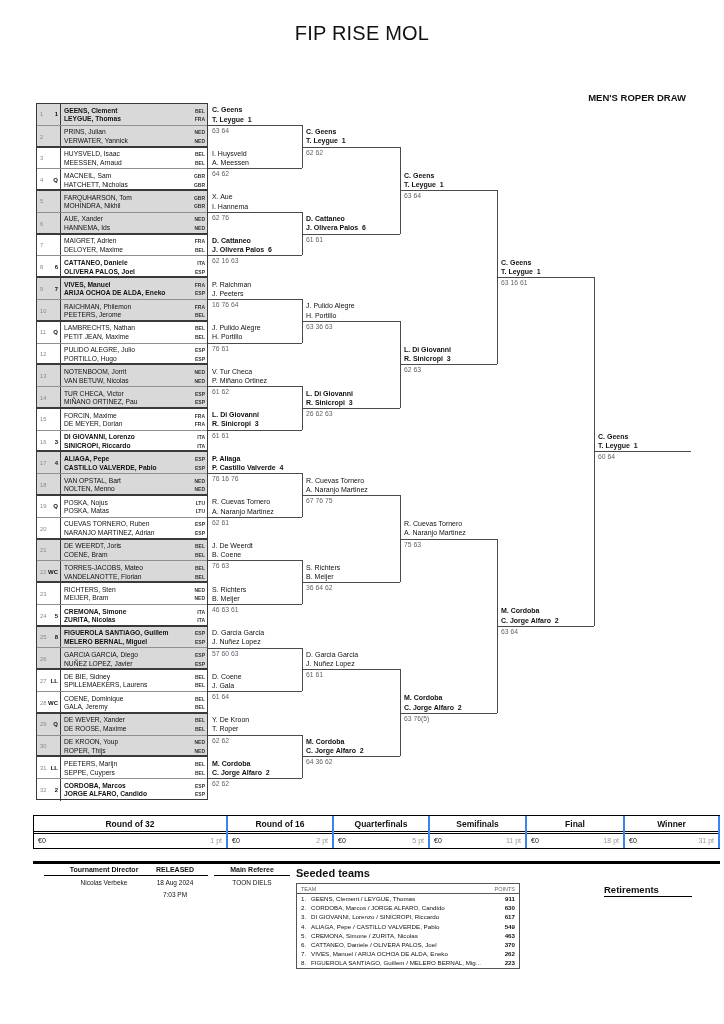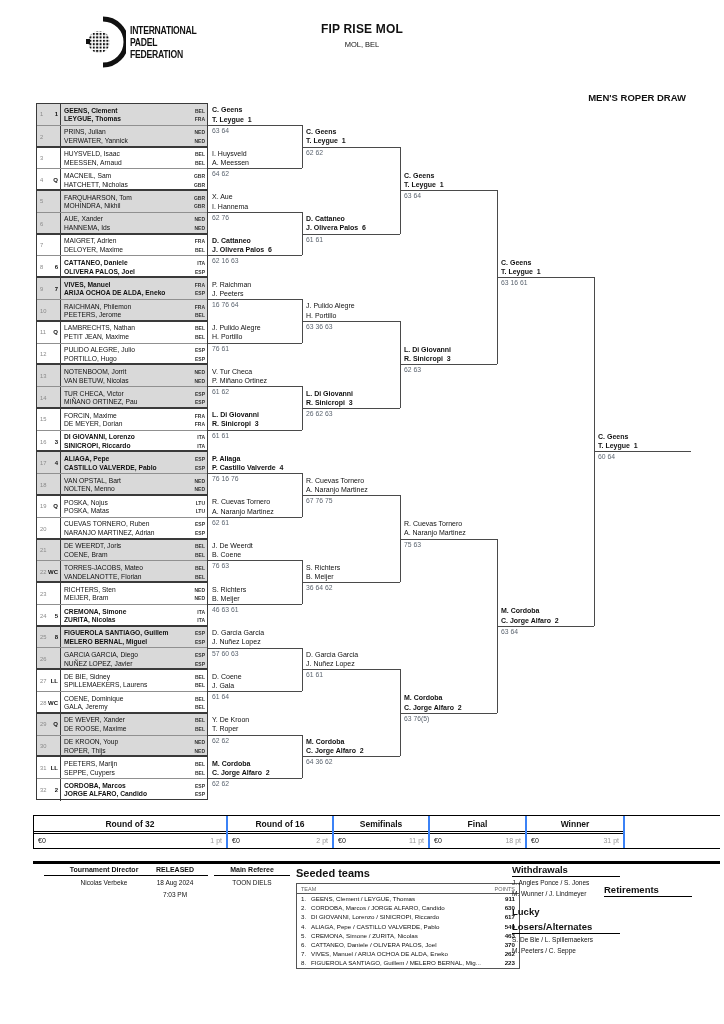--- a/index.html
+++ b/index.html
@@ -5,21 +5,21 @@
   html,body{margin:0;padding:0;background:#e8e8e8;}
   .page{position:relative;width:724px;height:1024px;background:#ffffff;margin:0 auto;
         font-family:"Liberation Sans","DejaVu Sans",sans-serif;color:#111;overflow:hidden;}
   .abs{position:absolute;}
 
   
   .logo{position:absolute;left:86px;top:16px;display:flex;align-items:center;}
   .orgtext{margin-left:4px;font-weight:bold;font-size:10.5px;line-height:12px;letter-spacing:-0.3px;
            transform:scaleX(0.82);transform-origin:left center;white-space:nowrap;}
   .title-block{position:absolute;left:0;top:22px;width:724px;text-align:center;}
-  .t-main{font-weight:bold;font-size:12px;letter-spacing:0.2px;}
+  .t-main{font-weight:normal;font-size:20px;letter-spacing:0.2px;}
   .t-sub{font-size:7.5px;margin-top:4px;}
   .t-dates{font-size:7.5px;margin-top:4px;}
   .draw-title{position:absolute;right:38px;top:92px;font-weight:bold;font-size:9.5px;}
 
   
   .grp{position:absolute;left:36px;width:172px;border:1px solid #3a3a3a;box-sizing:border-box;background:#fff;}
   .grp.shaded{background:#d9d9d9;}
   .teamrow{display:flex;height:21.78px;box-sizing:border-box;}
   .teamrow.first{border-bottom:1px solid #909090;}
   .numcell{width:24px;display:flex;align-items:center;box-sizing:border-box;border-right:1px solid #3a3a3a;}
@@ -65,41 +65,23 @@
   .whead{font-weight:bold;font-size:9.5px;border-bottom:1.5px solid #000;padding-bottom:1px;}
   .whead.noline{border-bottom:none;}
   .flist-item{font-size:6.5px;line-height:10px;margin-top:1px;}
   .lucky-gap{margin-top:7px;}
 </style>
 </head>
 <body>
 
 <div class="page">
 
-  <div class="logo">
-    <svg width="40" height="52" viewBox="0 0 40 52">
-      <defs>
-        <pattern id="dots" width="3.4" height="3.4" patternUnits="userSpaceOnUse">
-          <rect width="2" height="2" fill="#111"></rect>
-        </pattern>
-      </defs>
-      <rect x="0" y="23" width="4" height="5" fill="#111"></rect>
-      <circle cx="13" cy="26" r="11" fill="url(#dots)"></circle>
-      <path d="M17 3 a 23 23 0 0 1 0 46" fill="none" stroke="#111" stroke-width="5"></path>
-    </svg>
-    <div class="orgtext">
-      <div>INTERNATIONAL</div>
-      <div>PADEL</div>
-      <div>FEDERATION</div>
-    </div>
-  </div>
 
   <div class="title-block">
     <div class="t-main">FIP RISE MOL</div>
-    <div class="t-sub">MOL, BEL</div>
   </div>
 
   <div class="draw-title">MEN'S ROPER DRAW</div>
 
   <div id="bracket-area" class="abs" style="left:0;top:0;width:724px;height:815px;">
       <div class="grp shaded" style="top: 103px; height: 43.56px;">
         <div class="teamrow first">
           <div class="numcell">
             <div class="pos">1</div>
             <div class="tag">1</div>
@@ -697,20 +679,27 @@
         </div>
       </div>
       <div class="rcol">
         <div class="rlabel">Round of 16</div>
         <div class="rvals">
           <div class="rprize">€0</div>
           <div class="rpts">2 pt</div>
         </div>
       </div>
       <div class="rcol">
+        <div class="rlabel">Quarterfinals</div>
+        <div class="rvals">
+          <div class="rprize">€0</div>
+          <div class="rpts">5 pt</div>
+        </div>
+      </div>
+      <div class="rcol">
         <div class="rlabel">Semifinals</div>
         <div class="rvals">
           <div class="rprize">€0</div>
           <div class="rpts">11 pt</div>
         </div>
       </div>
       <div class="rcol">
         <div class="rlabel">Final</div>
         <div class="rvals">
           <div class="rprize">€0</div>
@@ -789,31 +778,18 @@
           </div>
           <div class="strow">
             <div class="strank">8.</div>
             <div class="stteam">FIGUEROLA SANTIAGO, Guillem / MELERO BERNAL, Mig...</div>
             <div class="stpts">223</div>
           </div>
         </div>
     </div>
   </div>
 
-  <div class="wblock" style="left:512px;top:864px;width:108px;">
-    <div class="whead">Withdrawals</div>
-    <div id="withdrawals-list">
-        <div class="flist-item">J. Angles Ponce / S. Jones</div>
-        <div class="flist-item">M. Wunner / J. Lindmeyer</div>
-      </div>
-    <div class="whead noline lucky-gap">Lucky</div>
-    <div class="whead" style="margin-top:3px;">Losers/Alternates</div>
-    <div id="lucky-list">
-        <div class="flist-item">S. De Bie / L. Spillemaekers</div>
-        <div class="flist-item">M. Peeters / C. Seppe</div>
-      </div>
-  </div>
 
   <div class="wblock" style="left:604px;top:884px;width:88px;">
     <div class="whead">Retirements</div>
   </div>
 
 </div>
 
 </body></html>

